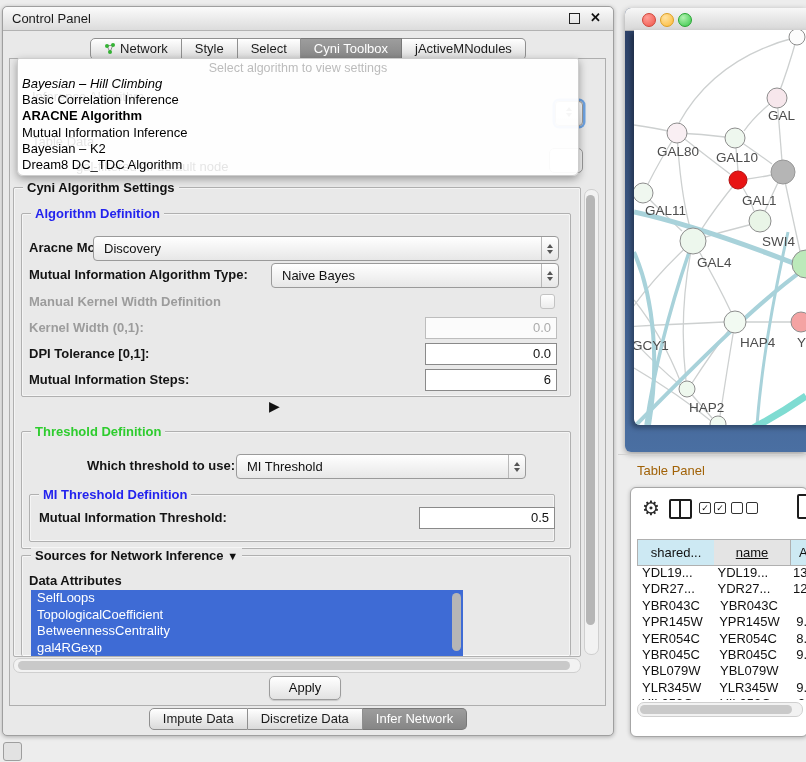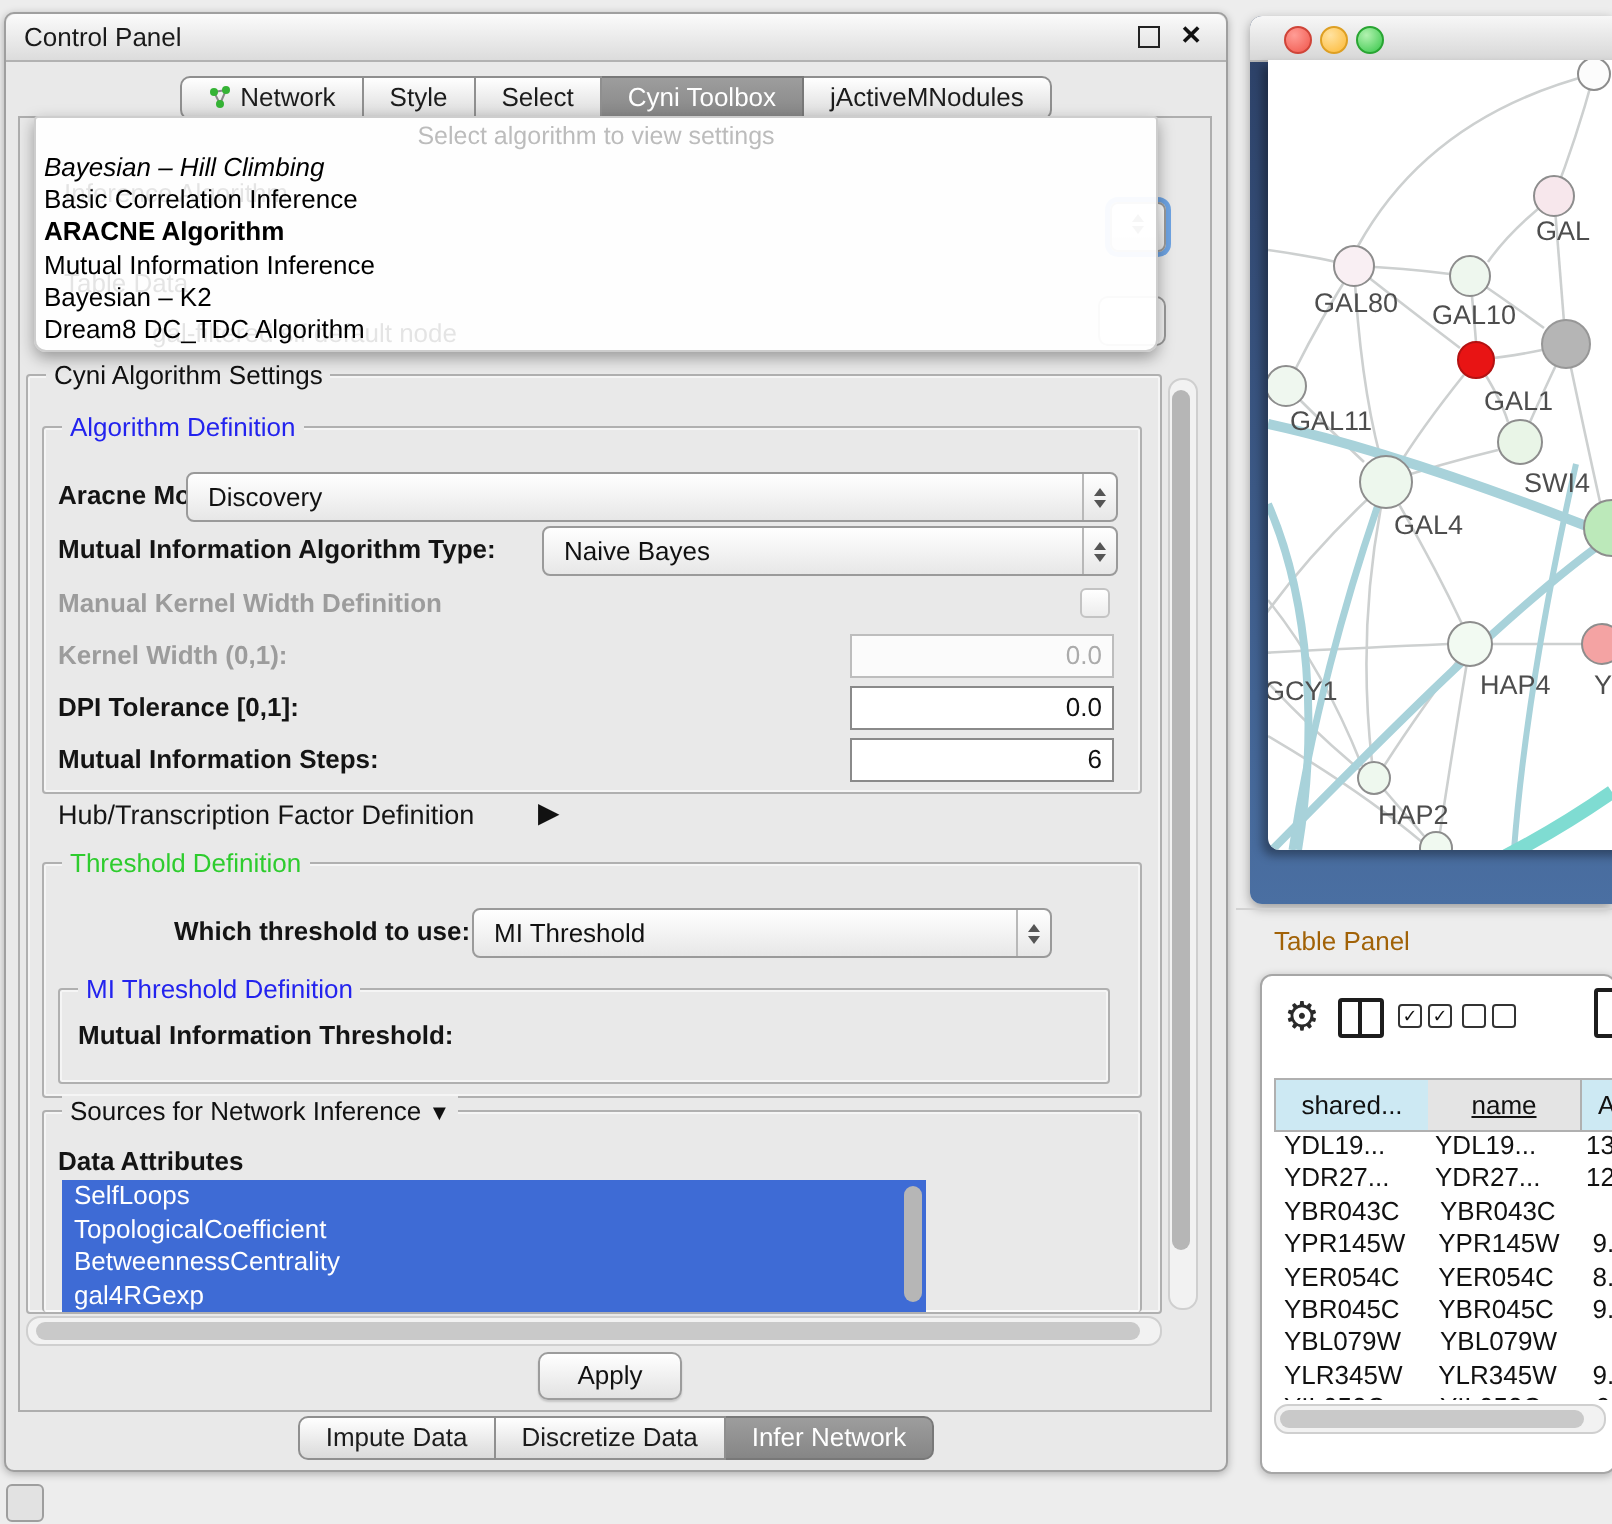--- a/index.html
+++ b/index.html
@@ -15,21 +15,21 @@
   .float-ic{position:absolute;width:9px;height:9px;border:1.5px solid #222;top:6px;background:transparent;}
   .close-ic{position:absolute;top:3px;font-size:13px;font-weight:bold;color:#111;}
   .tabrow{position:absolute;display:flex;}
   .tab{height:20px;line-height:20px;padding:0 13px;font-size:13px;color:#1c1c1c;
     background:linear-gradient(#ffffff,#dadada);border:1px solid #8f8f8f;border-left:none;white-space:nowrap;}
   .tab:first-child{border-left:1px solid #8f8f8f;border-radius:5px 0 0 5px;}
   .tab:last-child{border-radius:0 5px 5px 0;}
   .tab.sel{background:linear-gradient(#9d9d9d,#868686);color:#fff;border-color:#787878;}
   .group{position:absolute;border:1px solid #b0b0b0;border-radius:2px;
     box-shadow:inset 0 0 0 1px rgba(255,255,255,.55);}
-  .gtitle{position:absolute;top:-8px;left:9px;background:#e9e9e9;padding:0 4px;font-size:13px;white-space:nowrap;}
+  .gtitle{position:absolute;top:-8px;left:9px;background:#e9e9e9;padding:0 4px;font-size:13px;white-space:nowrap;font-weight:bold;}
   .blue{color:#2323ee;} .green{color:#2ecc2e;}
   .lbl{position:absolute;font-size:13px;font-weight:bold;color:#141414;white-space:nowrap;}
   .lbl.dis{color:#9c9c9c;}
   .combo{position:absolute;height:23px;border:1px solid #9a9a9a;border-radius:4px;
     background:linear-gradient(#ffffff,#e7e7e7);display:flex;align-items:center;font-size:13px;}
   .combo .val{flex:1;padding:0 10px;white-space:nowrap;overflow:hidden;}
   .combo .spin{width:16px;align-self:stretch;border-left:1px solid #b8b8b8;display:flex;
     flex-direction:column;align-items:center;justify-content:center;gap:2px;}
   .aru{width:0;height:0;border-left:3.5px solid transparent;border-right:3.5px solid transparent;border-bottom:4px solid #555;}
   .ard{width:0;height:0;border-left:3.5px solid transparent;border-right:3.5px solid transparent;border-top:4px solid #555;}
@@ -154,38 +154,38 @@
     </div>
     <span class="lbl dis" style="left:26px;top:287px;">Manual Kernel Width Definition</span>
     <span class="cb" style="left:537px;top:287px;"></span>
     <span class="lbl dis" style="left:26px;top:313px;font-weight:bold;">Kernel Width (0,1):</span>
     <span class="field dis" style="left:422px;top:310px;width:120px;">0.0</span>
     <span class="lbl" style="left:26px;top:339px;">DPI Tolerance [0,1]:</span>
     <span class="field" style="left:422px;top:336px;width:120px;">0.0</span>
     <span class="lbl" style="left:26px;top:365px;">Mutual Information Steps:</span>
     <span class="field" style="left:422px;top:362px;width:120px;">6</span>
 
-    <span class="lbl" style="left:26px;top:393px;font-weight:normal;font-size:13.5px;">Hub/Transcription Factor Definition</span>
     <span style="position:absolute;left:266px;top:391px;font-size:14px;color:#111;">▶</span>
 
     <div class="group" style="left:18px;top:424px;width:548px;height:116px;">
       <span class="gtitle green">Threshold Definition</span>
     </div>
     <span class="lbl" style="left:84px;top:451px;">Which threshold to use:</span>
     <div class="combo" style="left:233px;top:447px;width:288px;">
       <span class="val">MI Threshold</span>
       <span class="spin">
           <span class="aru"></span>
           <span class="ard"></span>
         </span>
     </div>
     <div class="group" style="left:26px;top:487px;width:524px;height:46px;">
       <span class="gtitle blue">MI Threshold Definition</span>
     </div>
     <span class="lbl" style="left:36px;top:503px;">Mutual Information Threshold:</span>
+    <span class="field" style="left:416px;top:500px;width:124px;">0.5</span>
 
     <div class="group" style="left:18px;top:548px;width:548px;height:100px;border-bottom:none;">
       <span class="gtitle"><span>Sources for Network Inference</span> <span style="font-size:11px;">▼</span></span>
     </div>
     <span class="lbl" style="left:26px;top:566px;">Data Attributes</span>
     <div style="position:absolute;left:28px;top:583px;width:432px;height:66px;overflow:hidden;background:#15803d;">
       <div class="li">SelfLoops</div>
       <div class="li">TopologicalCoefficient</div>
       <div class="li">BetweennessCentrality</div>
       <div class="li">gal4RGexp</div>

